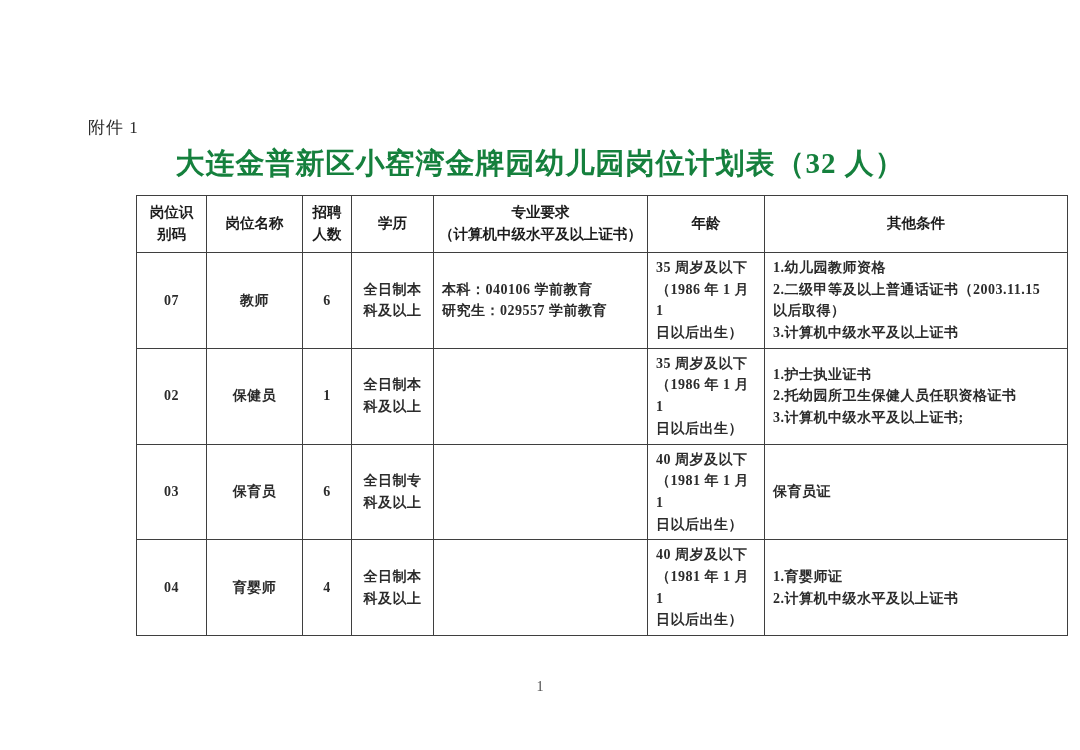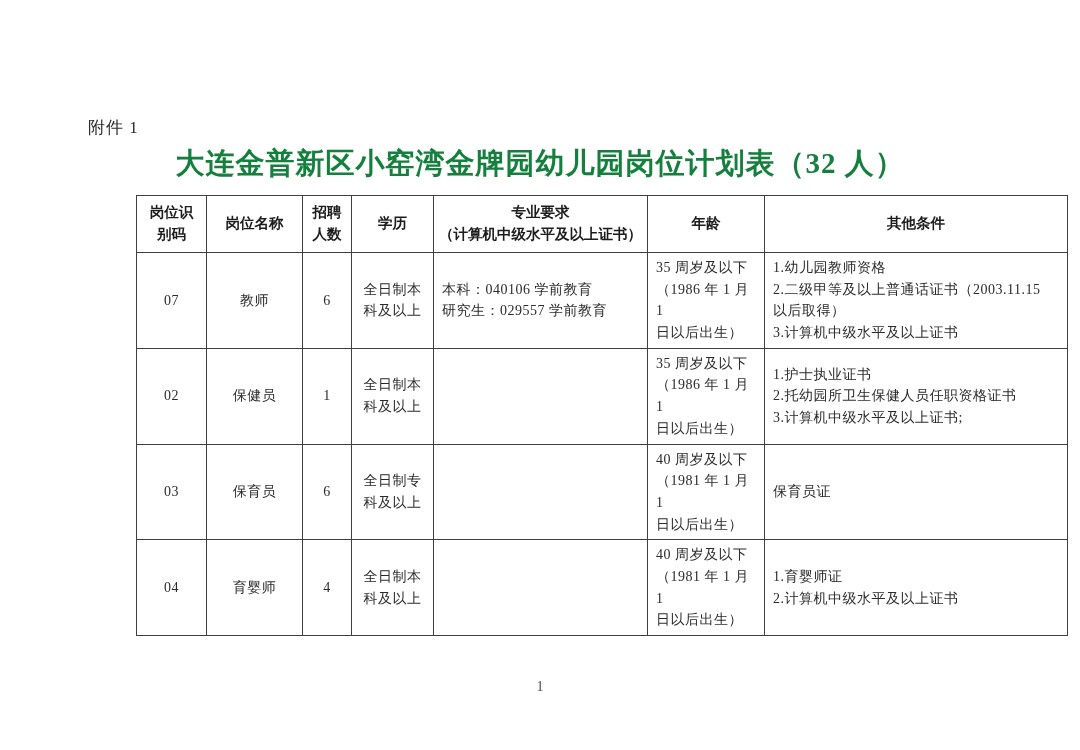--- a/index.html
+++ b/index.html
@@ -65,20 +65,21 @@
     padding: 2px 1px;
     color: #1c1c1c;
   }
   .positions-table td {
     font-size: 14px;
     line-height: 1.55;
     vertical-align: middle;
     padding: 4px 6px;
     color: #2b2b2b;
     letter-spacing: 0.5px;
+    font-weight: bold;
   }
   .positions-table td.center { text-align: center; }
   .positions-table td.left   { text-align: left; padding-left: 8px; padding-right: 6px; }
   tr.header-row  { height: 57px; }
   tr.row-1 { height: 92px; }
   tr.row-2 { height: 90px; }
   tr.row-3 { height: 81px; }
   tr.row-4 { height: 86px; }
   .page-number {
     position: absolute;

